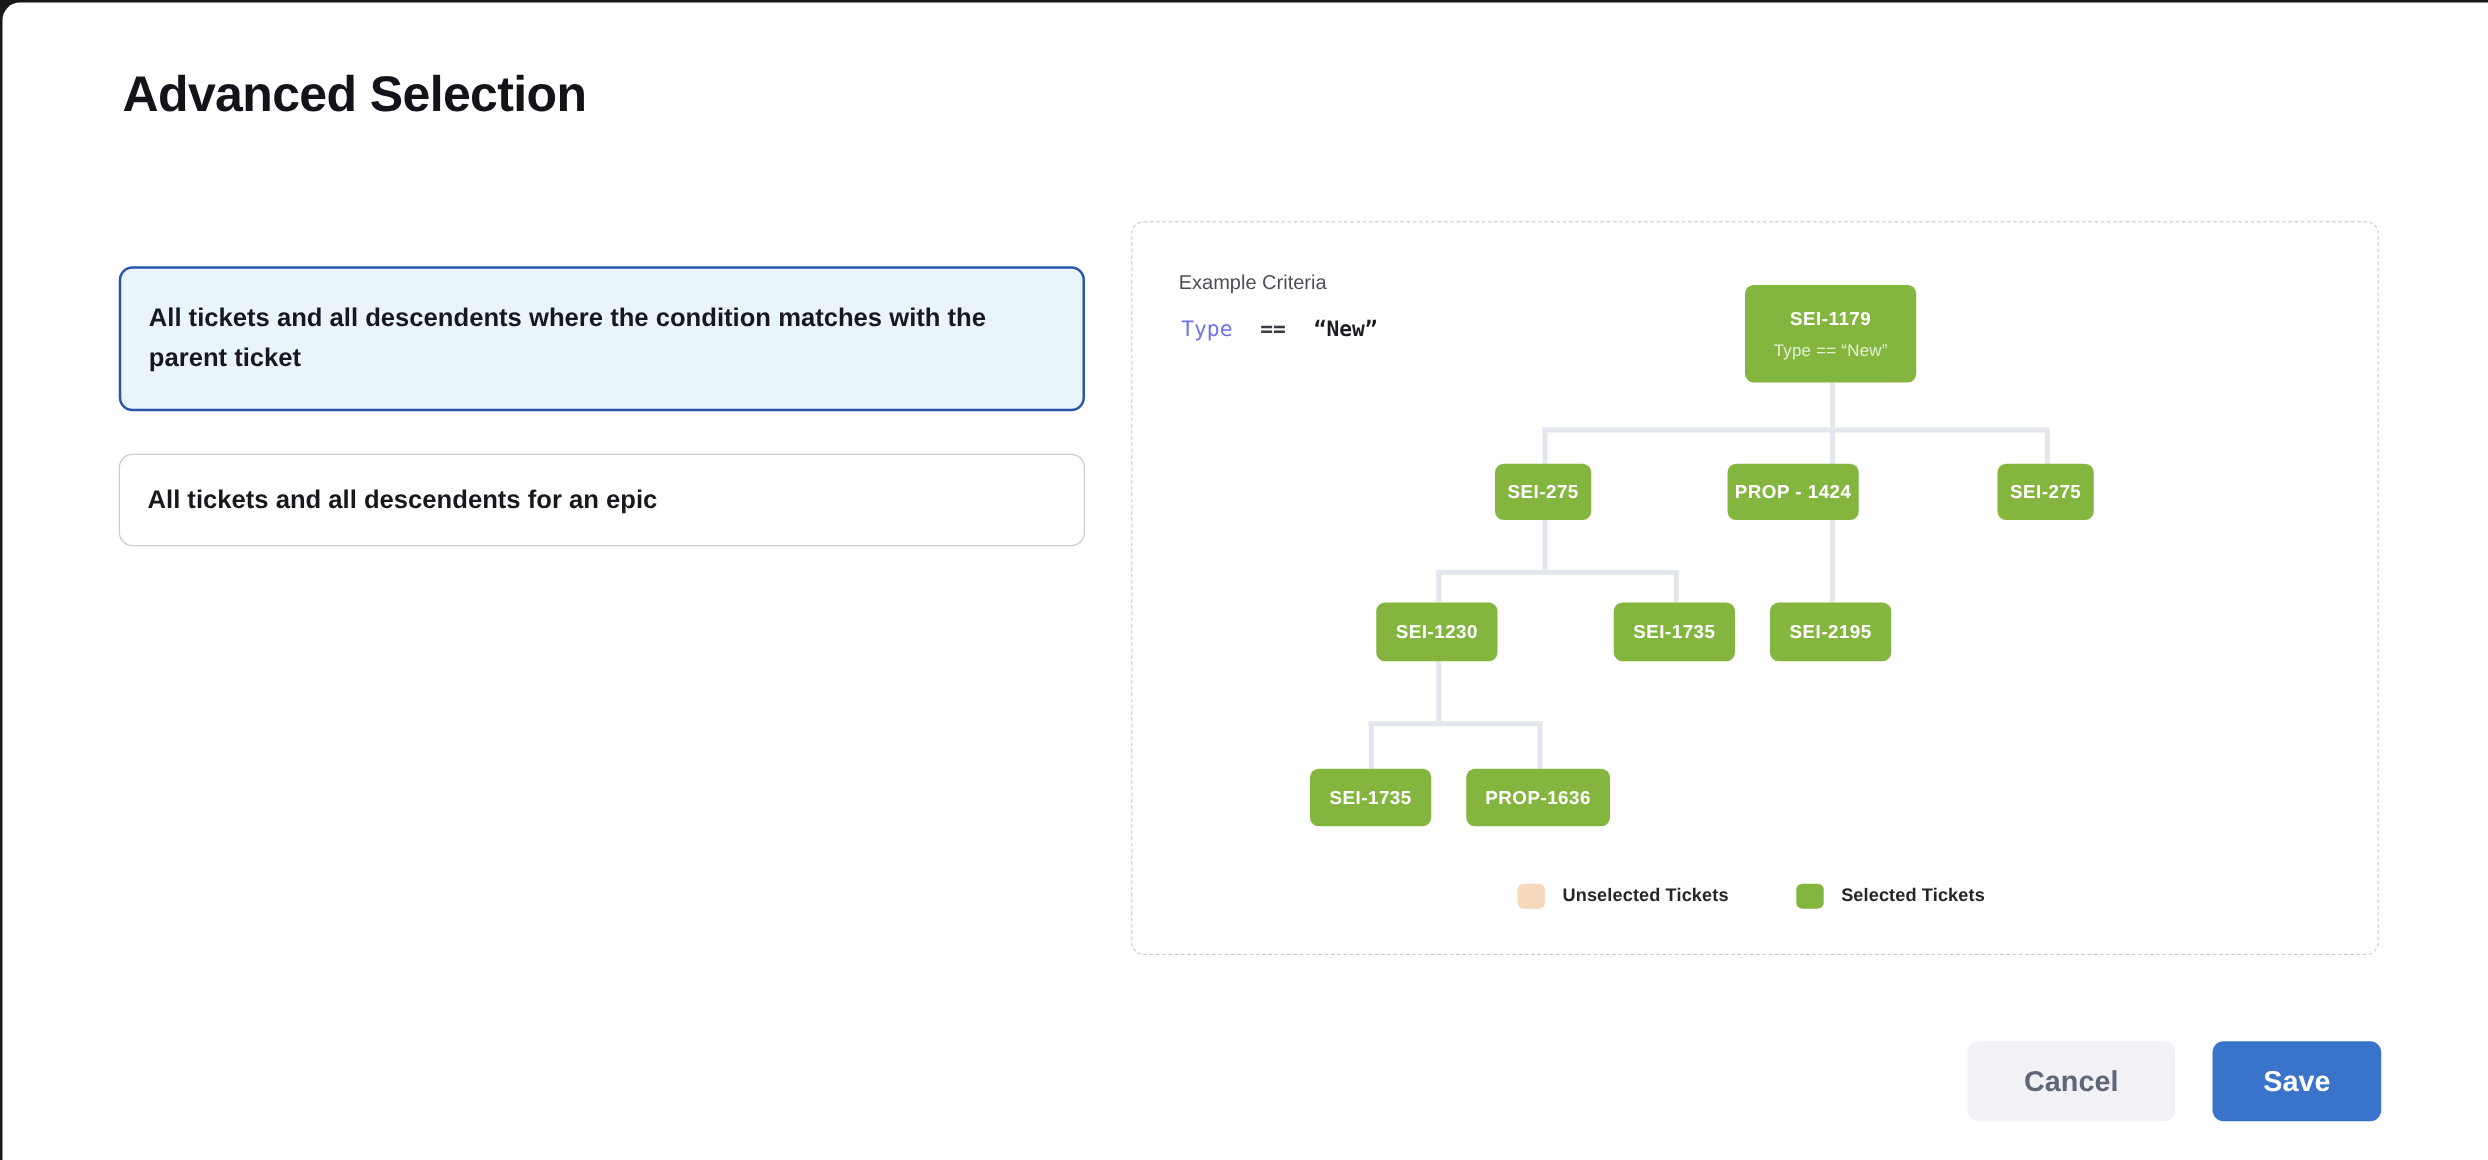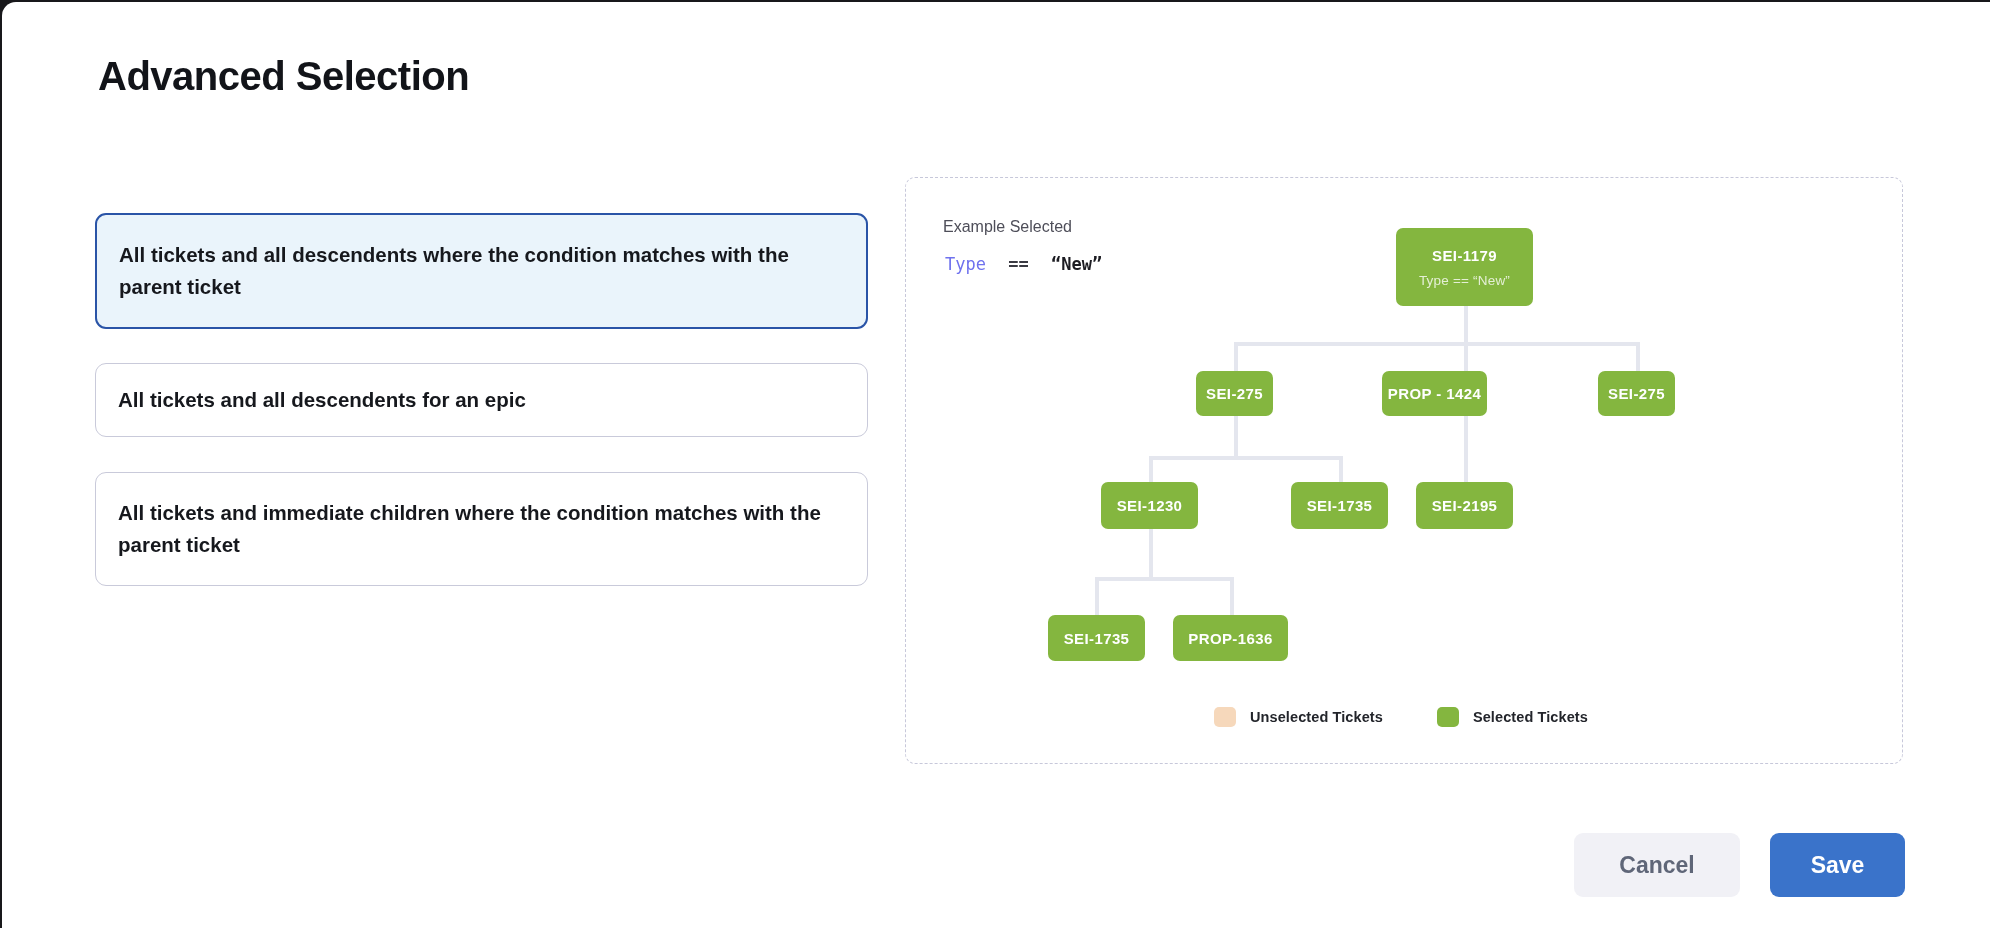--- a/index.html
+++ b/index.html
@@ -97,28 +97,25 @@
 
   <h1 class="page-title">Advanced Selection</h1>
 
   <div class="options">
     <div class="option-card oc1 selected">
       <span>All tickets and all descendents where the condition matches with the parent ticket</span>
     </div>
     <div class="option-card oc3">
       <span>All tickets and all descendents for an epic</span>
     </div>
-    <div class="option-card oc4">
-      <span>All tickets and immediate children where the condition matches with the parent ticket</span>
-    </div>
   </div>
 
   <div class="panel">
 
-    <div class="panel-heading">Example Selected</div>
+    <div class="panel-heading">Example Criteria</div>
 
     <div class="criteria-line">
       <span class="criteria-field">Type</span>
       <span class="criteria-op">==</span>
       <span class="criteria-value">“New”</span>
     </div>
 
 
     <div class="conn c-vroot"></div>
     <div class="conn c-h1"></div>

